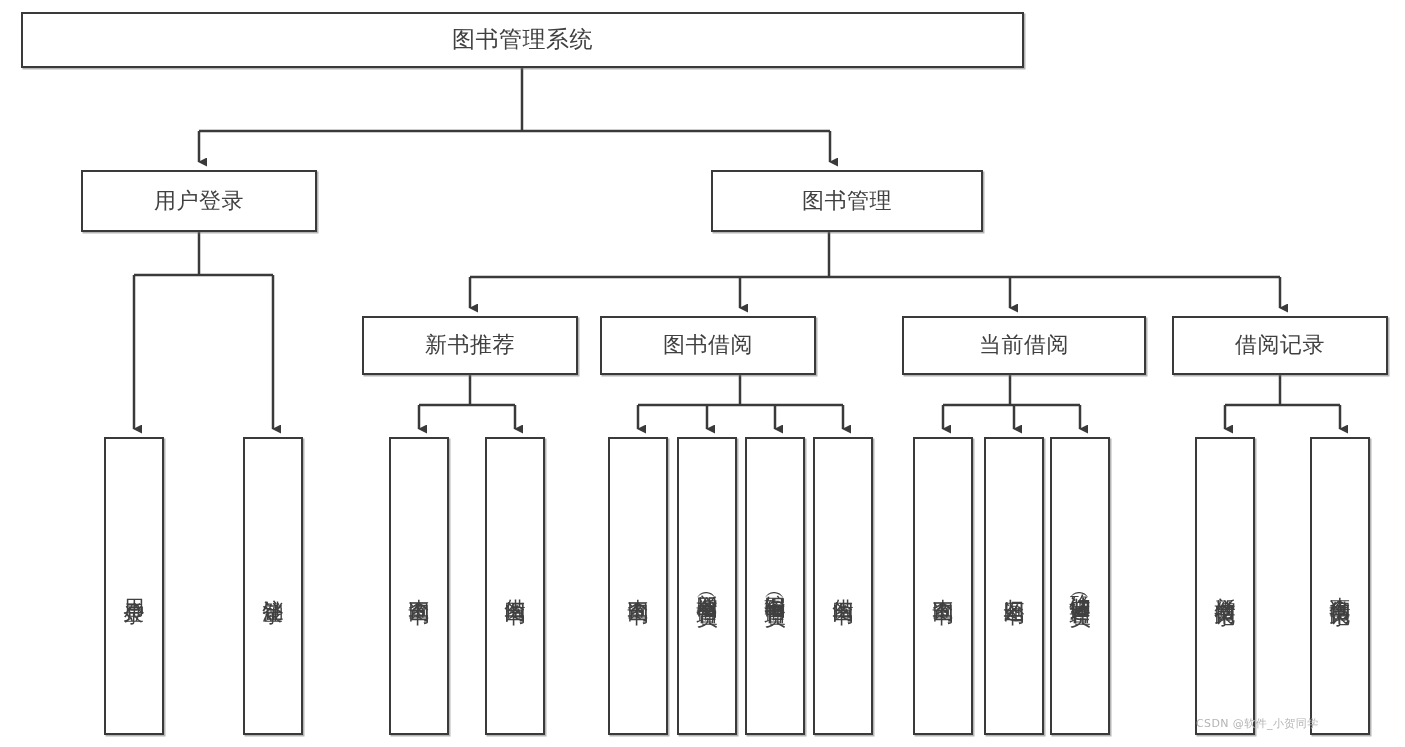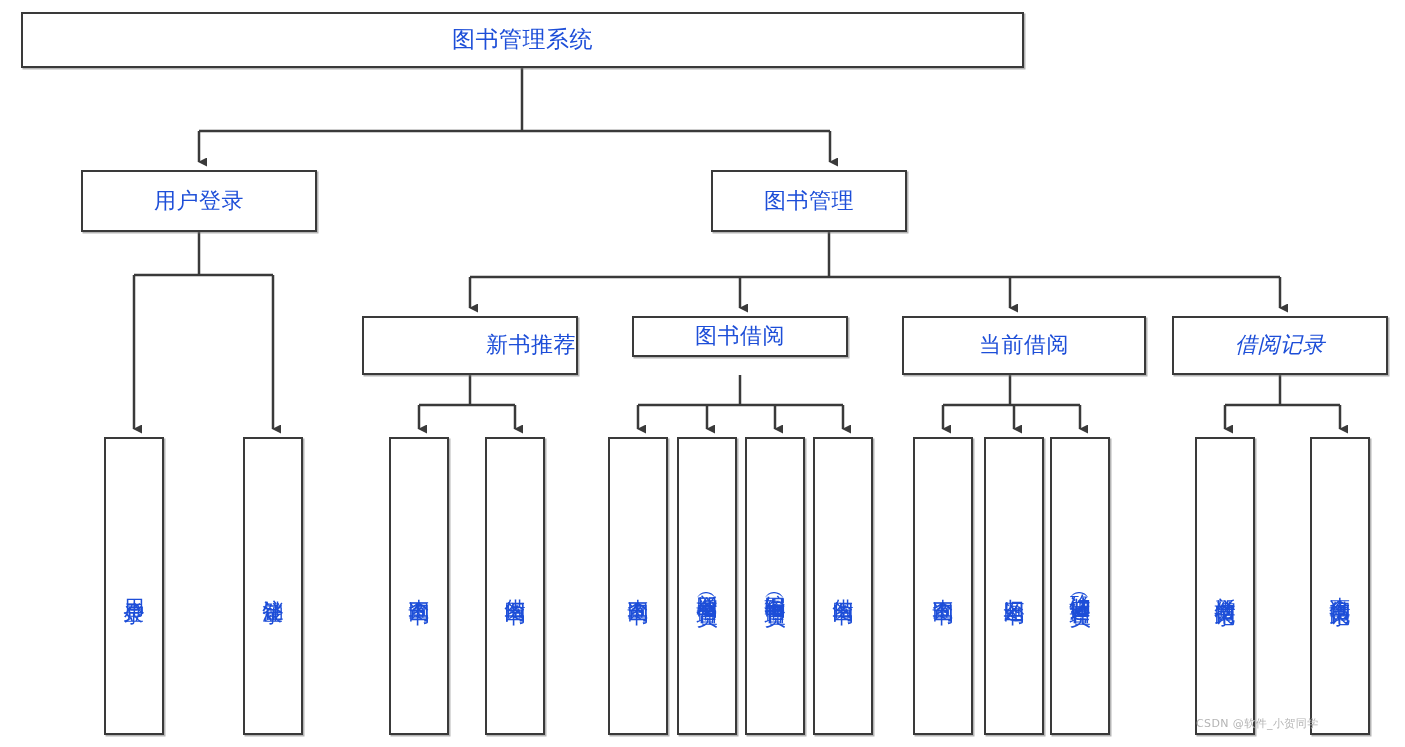--- a/index.html
+++ b/index.html
@@ -25,21 +25,21 @@
     position: absolute;
     box-sizing: border-box;
     background: #ffffff;
     border: 2.5px solid #3a3a3a;
     box-shadow: 1.5px 1.5px 0 rgba(120,120,120,0.55);
     display: flex;
     align-items: center;
     justify-content: center;
   }
   .node-label {
-    color: #1d4ed8;
+    color: #404040;
     font-size: 22px;
     line-height: 1.12;
     letter-spacing: 0.5px;
     white-space: nowrap;
     text-align: center;
   }
   .node-box.vertical .node-label {
     writing-mode: vertical-rl;
     text-orientation: upright;
     font-size: 21px;
@@ -121,34 +121,34 @@
     </g>
   </svg>
 
   <div class="node-box root" style="left:21px; top:12px; width:1003px; height:56px;">
     <span class="node-label">图书管理系统</span>
   </div>
 
   <div class="node-box" style="left:81px; top:170px; width:236px; height:62px;">
     <span class="node-label">用户登录</span>
   </div>
-  <div class="node-box" style="left:711px; top:170px; width:196px; height:62px;">
+  <div class="node-box" style="left:711px; top:170px; width:272px; height:62px;">
     <span class="node-label">图书管理</span>
   </div>
 
-  <div class="node-box" style="left:362px; top:316px; width:216px; height:59px;justify-content:flex-end;">
+  <div class="node-box" style="left:362px; top:316px; width:216px; height:59px;">
     <span class="node-label">新书推荐</span>
   </div>
-  <div class="node-box" style="left:632px; top:316px; width:216px; height:41px;">
+  <div class="node-box" style="left:600px; top:316px; width:216px; height:59px;">
     <span class="node-label">图书借阅</span>
   </div>
   <div class="node-box" style="left:902px; top:316px; width:244px; height:59px;">
     <span class="node-label">当前借阅</span>
   </div>
-  <div class="node-box" style="left:1172px; top:316px; width:216px; height:59px;font-style:italic;">
+  <div class="node-box" style="left:1172px; top:316px; width:216px; height:59px;">
     <span class="node-label">借阅记录</span>
   </div>
 
   <div class="node-box vertical" style="left:104px; top:437px; width:60px; height:298px;">
     <span class="node-label">用户登录</span>
   </div>
   <div class="node-box vertical" style="left:243px; top:437px; width:60px; height:298px;">
     <span class="node-label">注销登录</span>
   </div>
   <div class="node-box vertical" style="left:389px; top:437px; width:60px; height:298px;">

